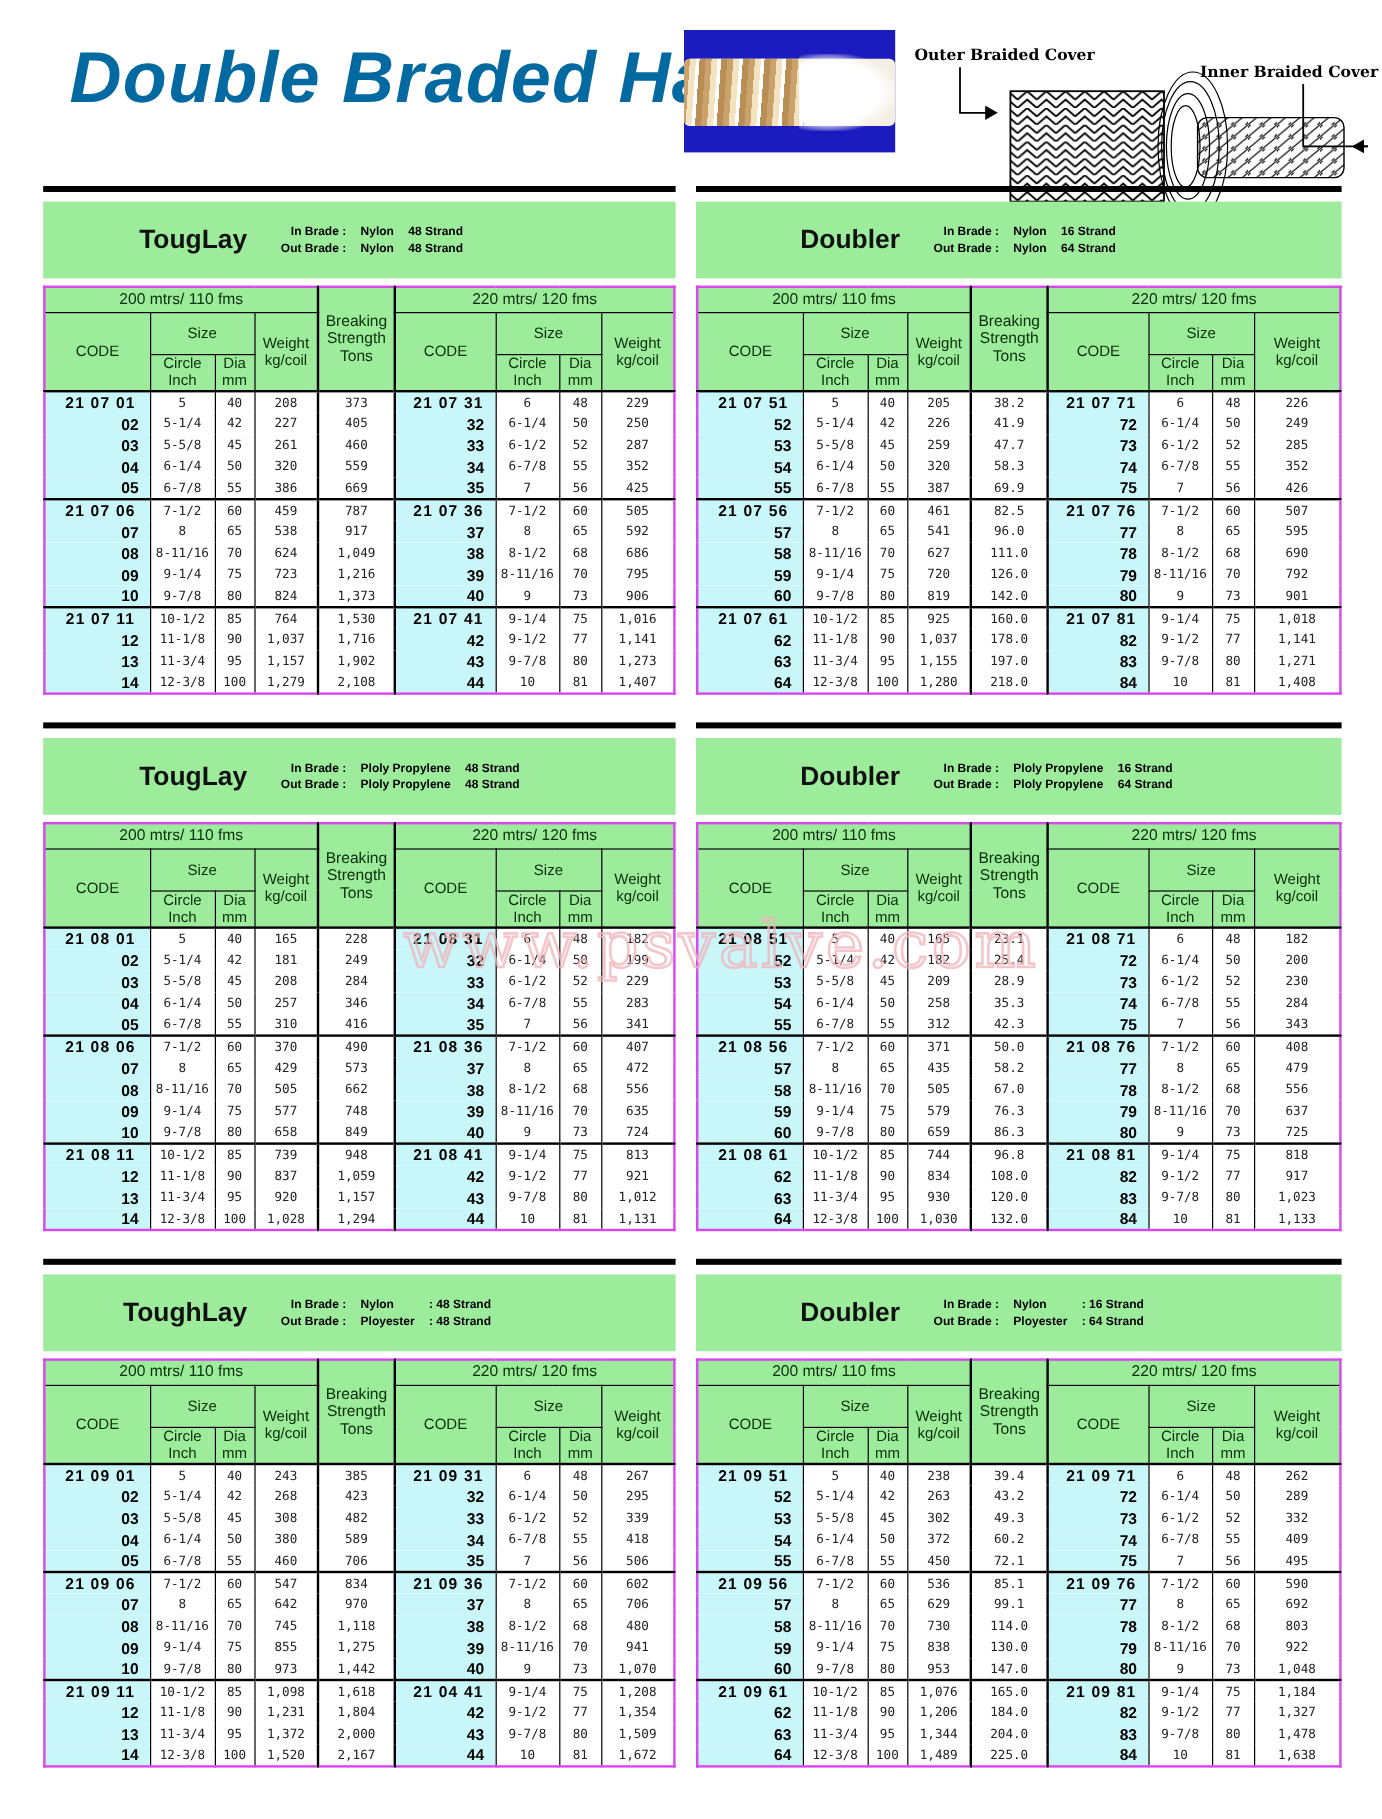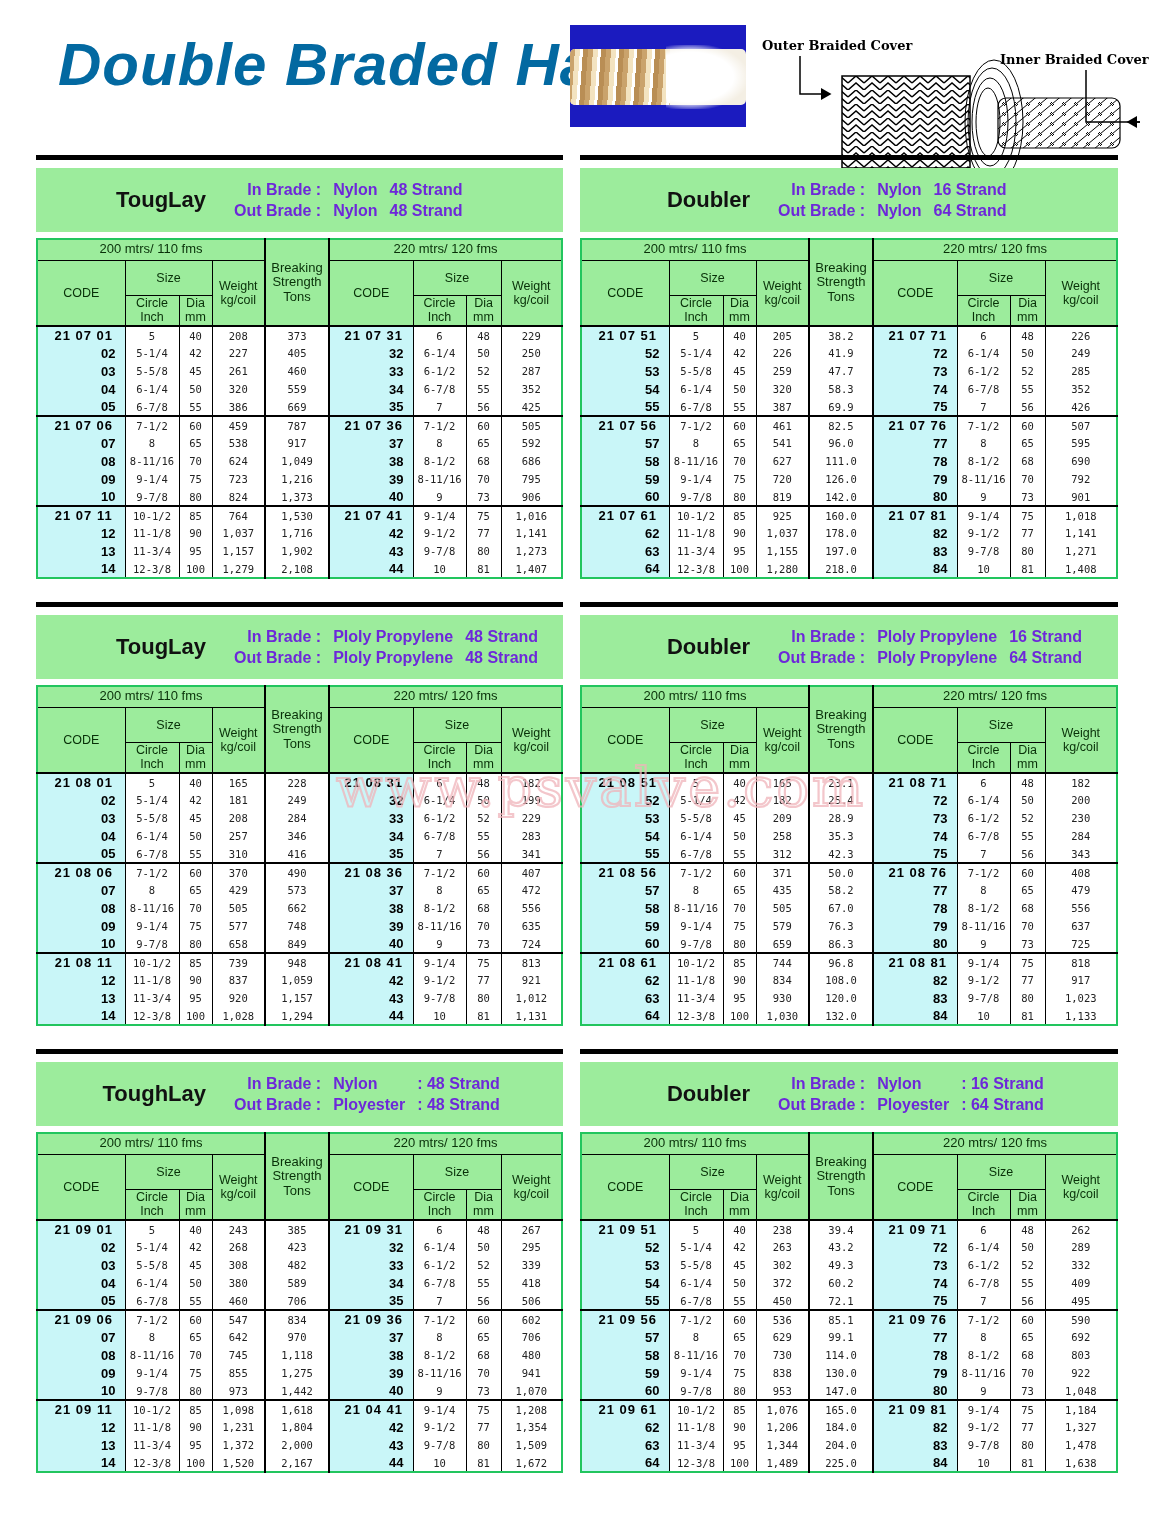--- a/index.html
+++ b/index.html
@@ -34,25 +34,25 @@
     .watermark{color:transparent;-webkit-text-stroke:2.2px var(--wm);opacity:.75;}
   }
 
   
   .blocks{position:absolute;left:36px;top:155px;display:grid;
           grid-template-columns:527px 538px;column-gap:17px;row-gap:23px;}
   .block{border-top:5px solid #000;padding-top:8px;}
   .titlebar{background:var(--green);height:64px;display:flex;align-items:center;margin-bottom:6px;}
   .block-title{font-size:22px;font-weight:bold;padding-left:30px;min-width:170px;color:#111;text-align:right;}
   .brade-lines{display:grid;grid-template-columns:max-content max-content max-content;
-               column-gap:12px;row-gap:3px;font-size:16px;font-weight:bold;margin-left:28px;color:#6d28d9;}
+               column-gap:12px;row-gap:3px;font-size:10px;font-weight:bold;margin-left:28px;color:#000000;}
   .brade-lines .bl{justify-self:end;}
 
   
-  table.spec{width:100%;border-collapse:collapse;table-layout:fixed;border:2px solid #22c55e;}
+  table.spec{width:100%;border-collapse:collapse;table-layout:fixed;border:2px solid #d946ef;}
   table.spec th{background:var(--green);border:1px solid #000;font-weight:normal;
                 text-align:center;padding:0;line-height:1.12;font-size:12.5px;color:#083008;}
   table.spec thead{border-bottom:2px solid #000;}
   table.spec tr.band th{height:21px;font-size:13px;}
   table.spec thead tr:nth-child(2){height:35px;}
   table.spec thead tr:nth-child(3){height:31px;}
   table.spec th.breaking{border-left:2px solid #000;border-right:2px solid #000;}
   table.spec tbody td{border-left:1px solid #000;border-right:1px solid #000;border-top:none;border-bottom:none;
                       height:18px;padding:0;text-align:center;
                       font-family:"DejaVu Sans Mono",monospace;font-size:10.5px;color:#222;}

